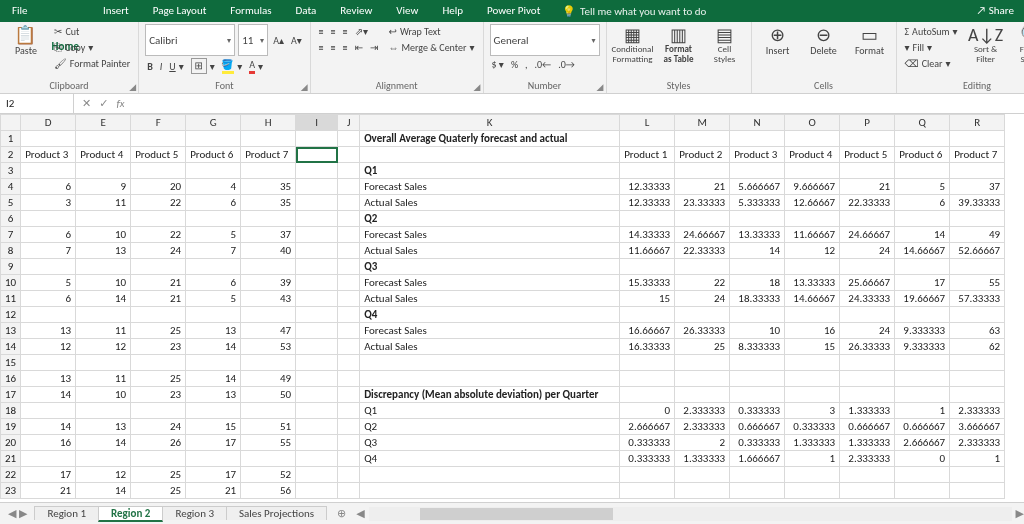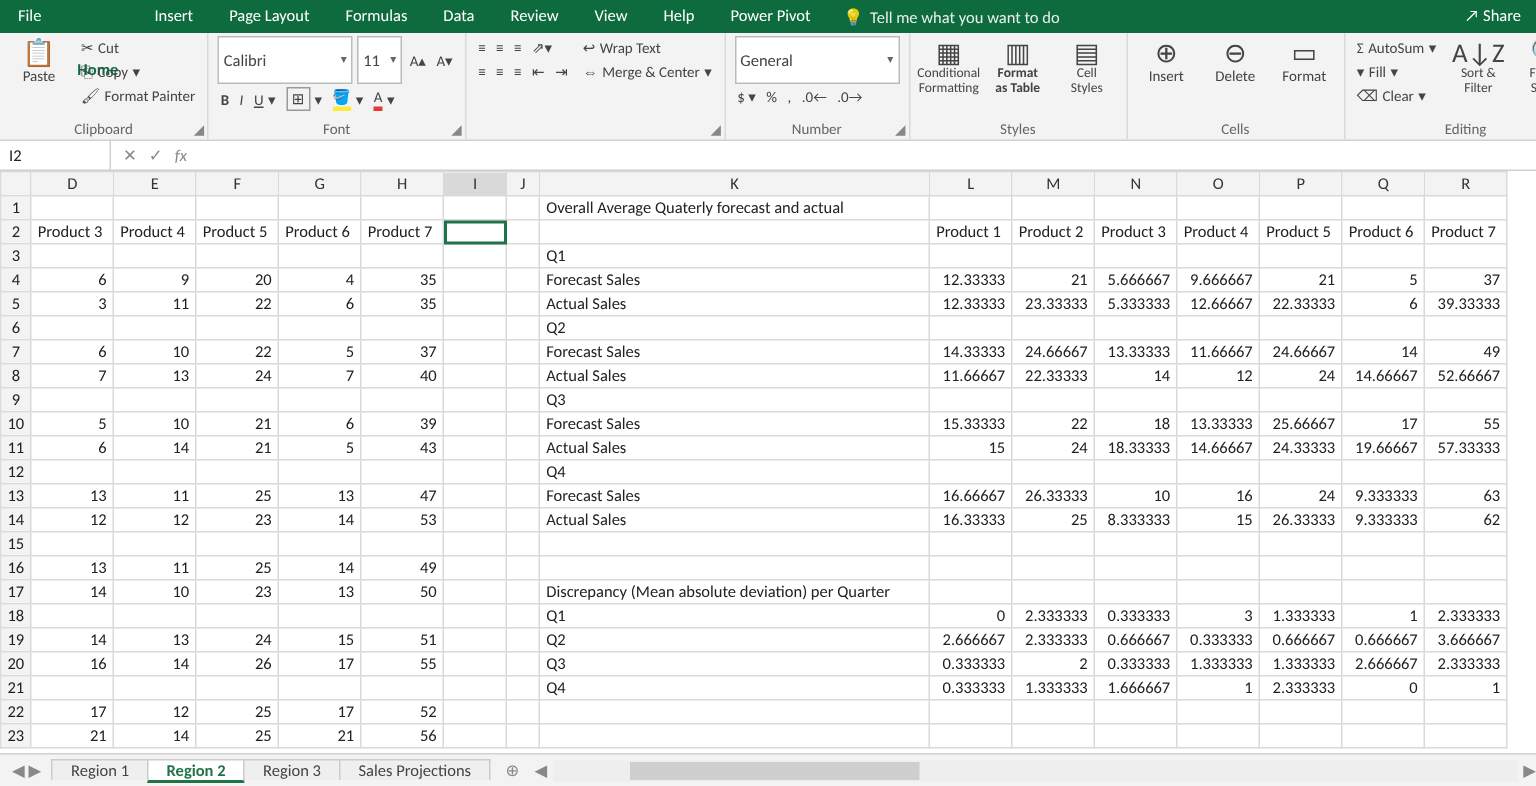--- a/index.html
+++ b/index.html
@@ -32,21 +32,21 @@
   .fx-ctrl { display:flex; align-items:center; gap:8px; padding:0 8px; color:#888;}
   .fx-ctrl span { cursor:pointer; }
   .grid-area { position:relative; height:388px; overflow:hidden; background:#fff;}
   table.sheet { border-collapse:collapse; table-layout:fixed; font-size:11px; color:#222;}
   table.sheet th, table.sheet td { border:1px solid #d9d9d9; height:16px; padding:0 4px; overflow:hidden; white-space:nowrap;}
   table.sheet thead th { background:#f3f3f3; font-weight:400; color:#333; text-align:center; position:sticky; top:0;}
   table.sheet thead th.sel { background:#d9d9d9; }
   table.sheet .rowhdr { background:#f3f3f3; text-align:center; width:20px; position:sticky; left:0;}
   .num { text-align:right; }
   .txt { text-align:left; }
-  .bold { font-weight:400; }
+  .bold { font-weight:700; }
   .selcell { outline:2px solid #217346; outline-offset:-2px; background:#fff;}
   .sheet-tabs { display:flex; align-items:center; height:22px; background:#f3f3f3; border-top:1px solid #d0d0d0; font-size:11px;}
   .sheet-tabs .nav { padding:0 8px; color:#888; cursor:pointer;}
   .sheet-tabs .stab { padding:0 12px; line-height:20px; border:1px solid #ccc; border-bottom:none; background:#efefef; margin-left:-1px; cursor:pointer; color:#444;}
   .sheet-tabs .stab.active { background:#fff; color:#217346; font-weight:600; border-bottom:2px solid #217346;}
   .sheet-tabs .add { padding:0 10px; color:#888; cursor:pointer;}
   .sheet-tabs .scroll-region { flex:1; display:flex; align-items:center; justify-content:center;}
   .scroll-track { height:14px; background:#eee; flex:1; margin:0 4px; position:relative;}
   .scroll-thumb { position:absolute; left:8%; width:30%; top:1px; bottom:1px; background:#cfcfcf;}
 </style>
@@ -150,20 +150,21 @@
         </div>
       </div>
       <div class="stack">
         <div class="btn">
             <span class="ic">↩</span>
             <span>Wrap Text</span>
           </div>
         <div class="btn"><span class="ic">⇔</span><span>Merge &amp; Center</span> ▾</div>
       </div>
     </div>
+    <div class="group-label">Alignment</div>
     <span class="launcher">◢</span>
   </div>
 
   <div class="group">
     <div class="group-body">
       <div class="stack">
         <div class="dd num-dd">
             <span>General</span>
             <span class="car">▾</span>
           </div>

